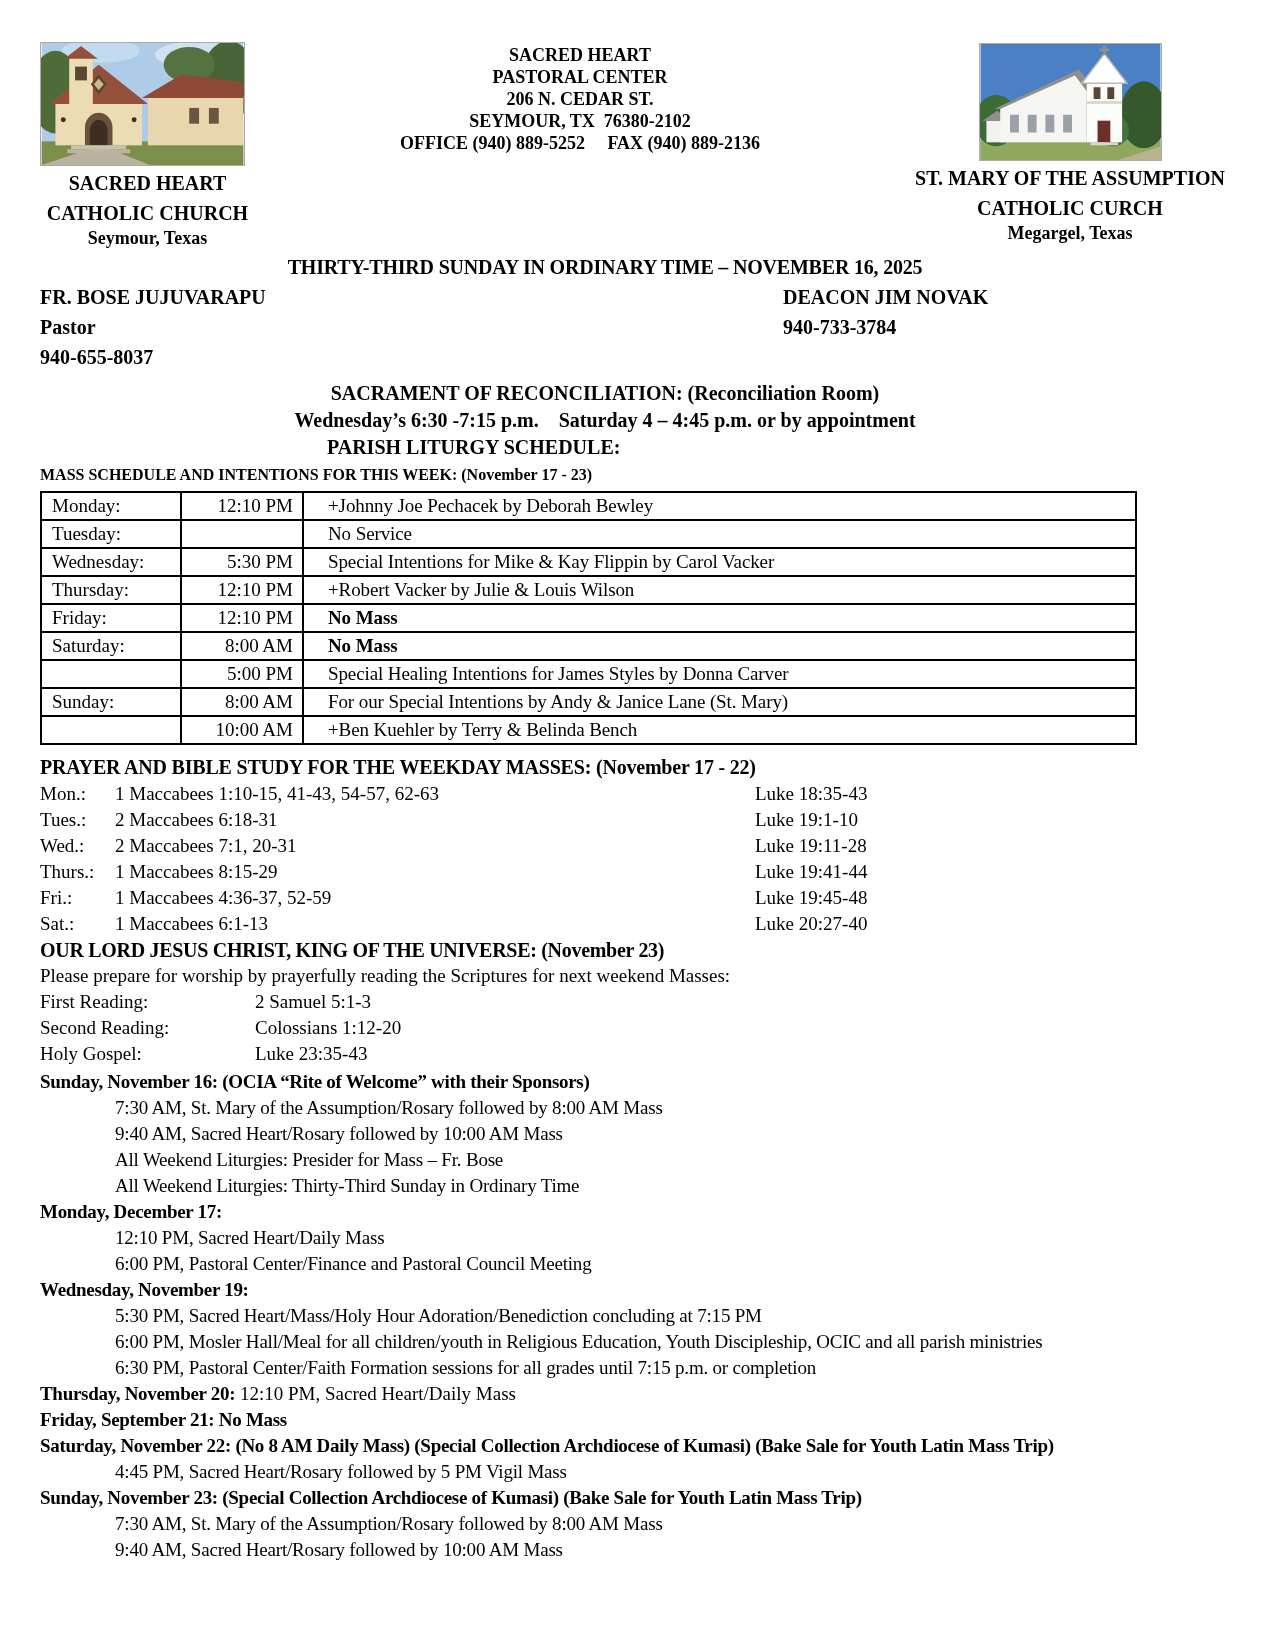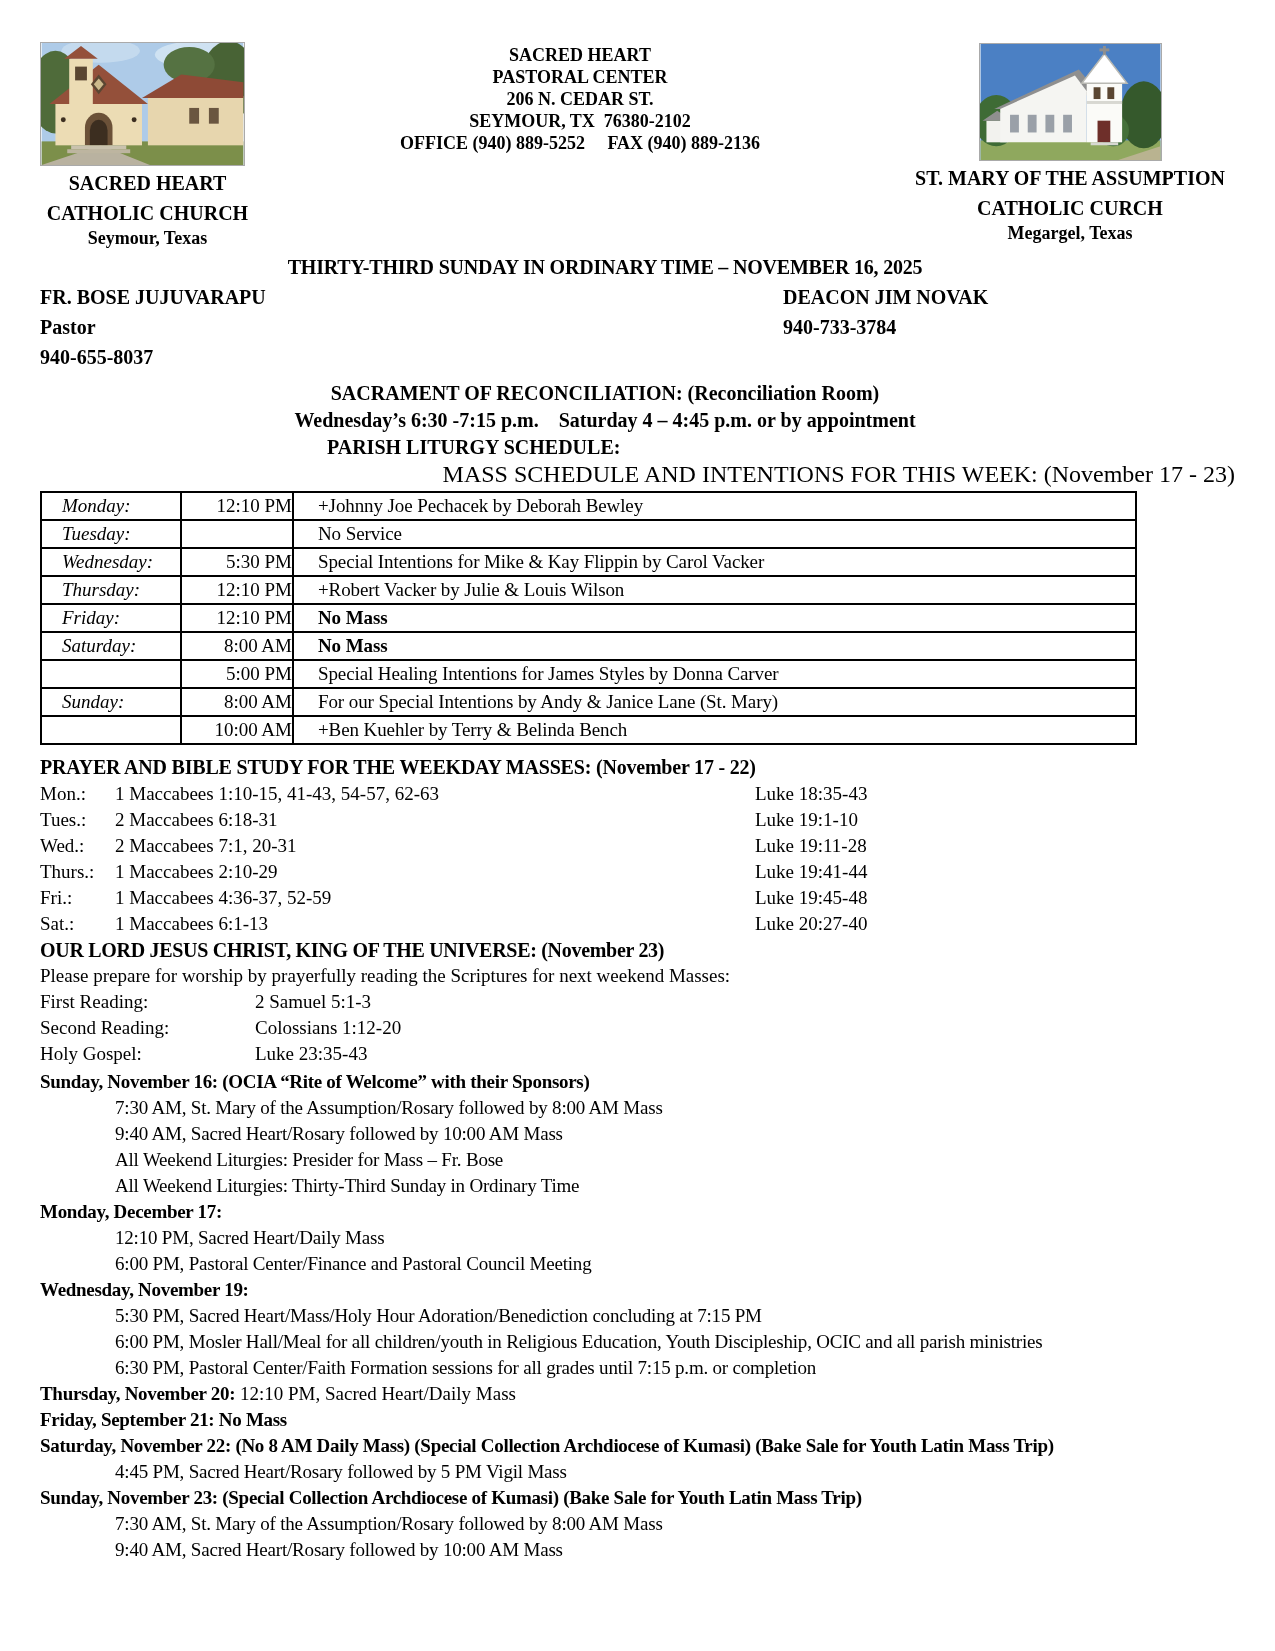--- a/index.html
+++ b/index.html
@@ -28,27 +28,27 @@
 
   .sunday-title { font-weight:bold; font-size:20px; line-height:26px; margin-top:4px; letter-spacing:-0.2px; }
 
   .clergy-row { display:flex; font-weight:bold; font-size:20px; line-height:26px; margin-top:4px;align-items:center; }
   .clergy-left { flex:1; }
   .clergy-right { width:452px; text-align:left; }
 
   .sacrament-title, .sacrament-times { font-weight:bold; font-size:20px; line-height:27px; }
   .sacrament-block { margin-top:10px; }
   .liturgy-title { font-weight:bold; font-size:20px; line-height:27px; padding-left:287px; }
-  .mass-title { font-weight:normal; font-size:24px; line-height:27px;text-align:right; }
+  .mass-title { font-weight:bold; font-size:16px; line-height:27px; }
 
   
   table.mass { border-collapse:collapse; width:1097px; margin-top:3px; }
   table.mass td { border:2px solid #000; font-size:19px; height:28px; vertical-align:middle; }
-  td.day  { width:140px; padding-left:20px;font-style:italic; }
-  td.time { width:112px; text-align:right; }
+  td.day  { width:140px; padding-left:10px; }
+  td.time { width:122px; text-align:right; padding-right:9px; }
   td.intent { padding-left:24px; letter-spacing:-0.1px; }
   td.intent.bold { font-weight:bold; }
 
   
   .bs-title { font-weight:bold; font-size:20px; line-height:27px; margin-top:9px; letter-spacing:-0.2px; }
   .bs-row { display:flex; font-size:19px; line-height:26px; }
   .bs-day { width:75px; }
   .bs-reading { width:640px; }
   .bs-gospel {}
 
@@ -231,21 +231,21 @@
       <span class="bs-reading">2 Maccabees 6:18-31</span>
       <span class="bs-gospel">Luke 19:1-10</span>
     </div>
     <div class="bs-row">
       <span class="bs-day">Wed.:</span>
       <span class="bs-reading">2 Maccabees 7:1, 20-31</span>
       <span class="bs-gospel">Luke 19:11-28</span>
     </div>
     <div class="bs-row">
       <span class="bs-day">Thurs.:</span>
-      <span class="bs-reading">1 Maccabees 2:10-29</span>
+      <span class="bs-reading">1 Maccabees 8:15-29</span>
       <span class="bs-gospel">Luke 19:41-44</span>
     </div>
     <div class="bs-row">
       <span class="bs-day">Fri.:</span>
       <span class="bs-reading">1 Maccabees 4:36-37, 52-59</span>
       <span class="bs-gospel">Luke 19:45-48</span>
     </div>
     <div class="bs-row">
       <span class="bs-day">Sat.:</span>
       <span class="bs-reading">1 Maccabees 6:1-13</span>

